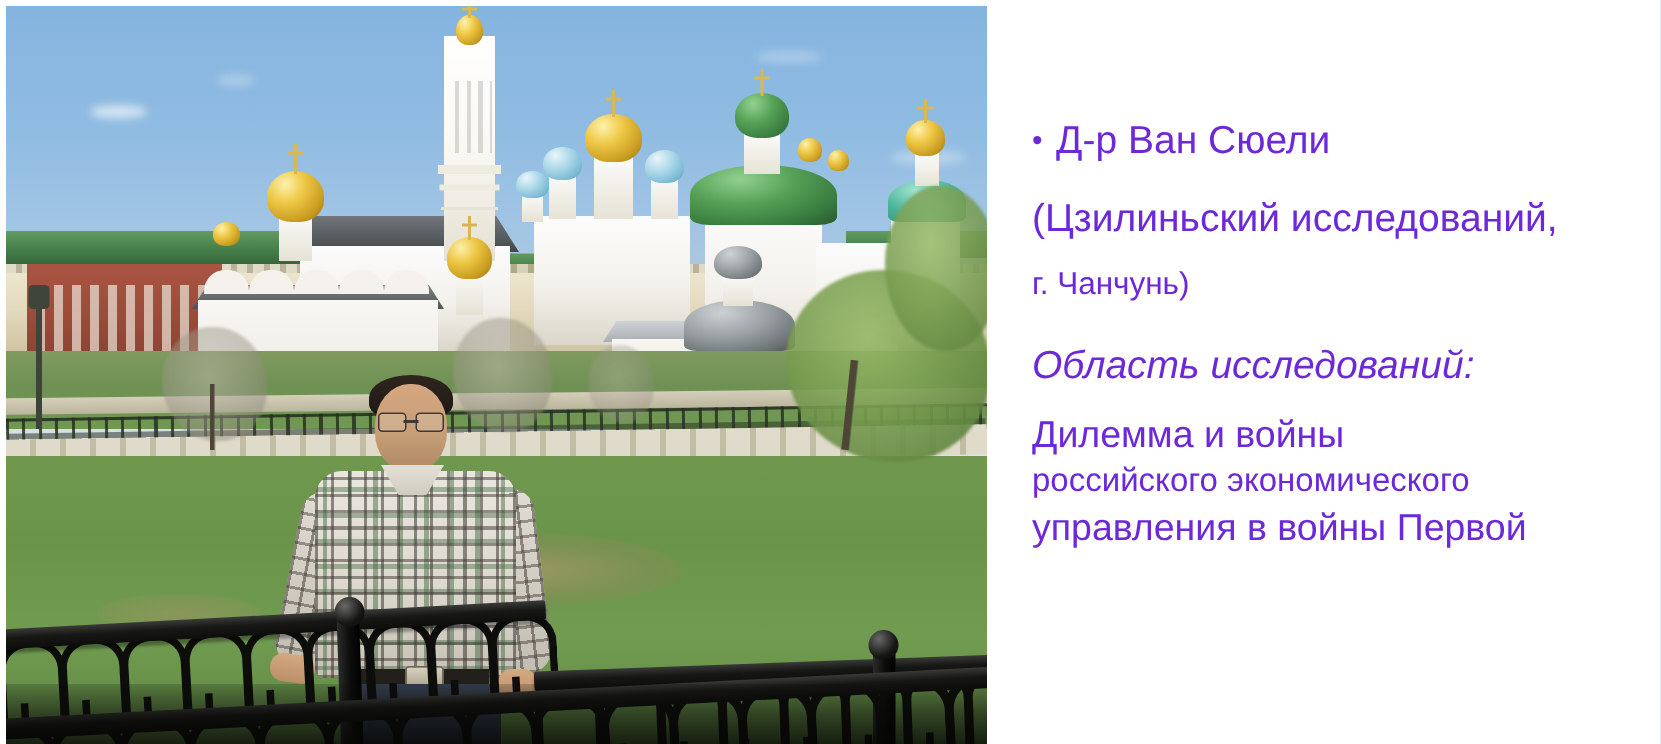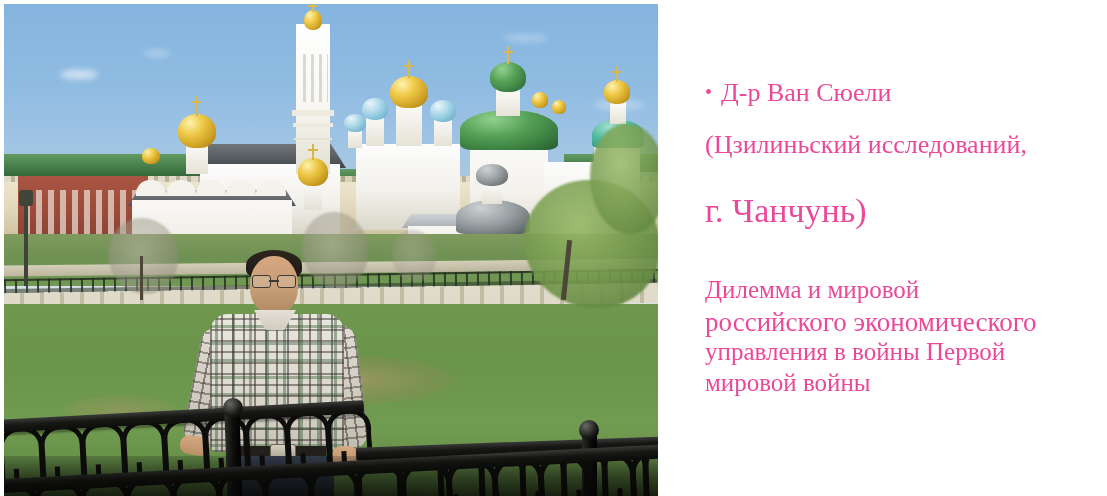--- a/index.html
+++ b/index.html
@@ -250,31 +250,30 @@
   
   .photo-grade{position:absolute;left:0;top:0;width:654px;height:492px;
      background:linear-gradient(180deg,rgba(255,255,255,.05),rgba(0,0,0,.04));
      pointer-events:none;}
 
   
   .textpanel{
     position:absolute;left:676px;top:0;width:431px;height:496px;background:#fff;
   }
   .line{
-    position:absolute;left:0;color:#ec4899;white-space:nowrap;
-    font-family:Liberation Serif, serif;
-    margin-left:17px;
+    position:absolute;left:0;color:#6d28d9;white-space:nowrap;
+    font-family:Liberation Sans, sans-serif;
   }
   .bulletline{left:12px;top:78px;font-size:26px;}
   .bul{display:inline-block;width:16px;font-size:20px;vertical-align:2px;}
   .l2{left:12px;top:130px;font-size:26px;}
-  .l3{left:12px;top:192px;font-size:34px;}
+  .l3{left:12px;top:178px;font-size:21px;}
   .l4{left:12px;top:228px;font-size:26px;font-style:italic;}
   .l5{left:12px;top:276px;font-size:25px;}
-  .l6{left:12px;top:307px;font-size:27px;}
+  .l6{left:12px;top:307px;font-size:22px;}
   .l7{left:12px;top:338px;font-size:25px;}
   .l8{left:12px;top:369px;font-size:25px;}
 </style>
 </head>
 <body>
 
 <div class="slide">
 
   <div class="photo">
     <div class="photo-inner">
@@ -451,19 +450,19 @@
   </div>
 
   <div class="textpanel">
 
     <div class="line bulletline">
       <span class="bul">•</span><span>Д-р Ван Сюели</span>
     </div>
 
     <div class="line l2">(Цзилиньский исследований,</div>
     <div class="line l3"> г. Чанчунь)</div>
-    <div class="line l5">Дилемма и мировой</div>
+    <div class="line l4">Область исследований:</div>
+    <div class="line l5">Дилемма и войны</div>
     <div class="line l6">российского экономического</div>
     <div class="line l7">управления в войны Первой</div>
-    <div class="line l8">мировой войны</div>
 
   </div>
 </div>
 
 </body></html>

